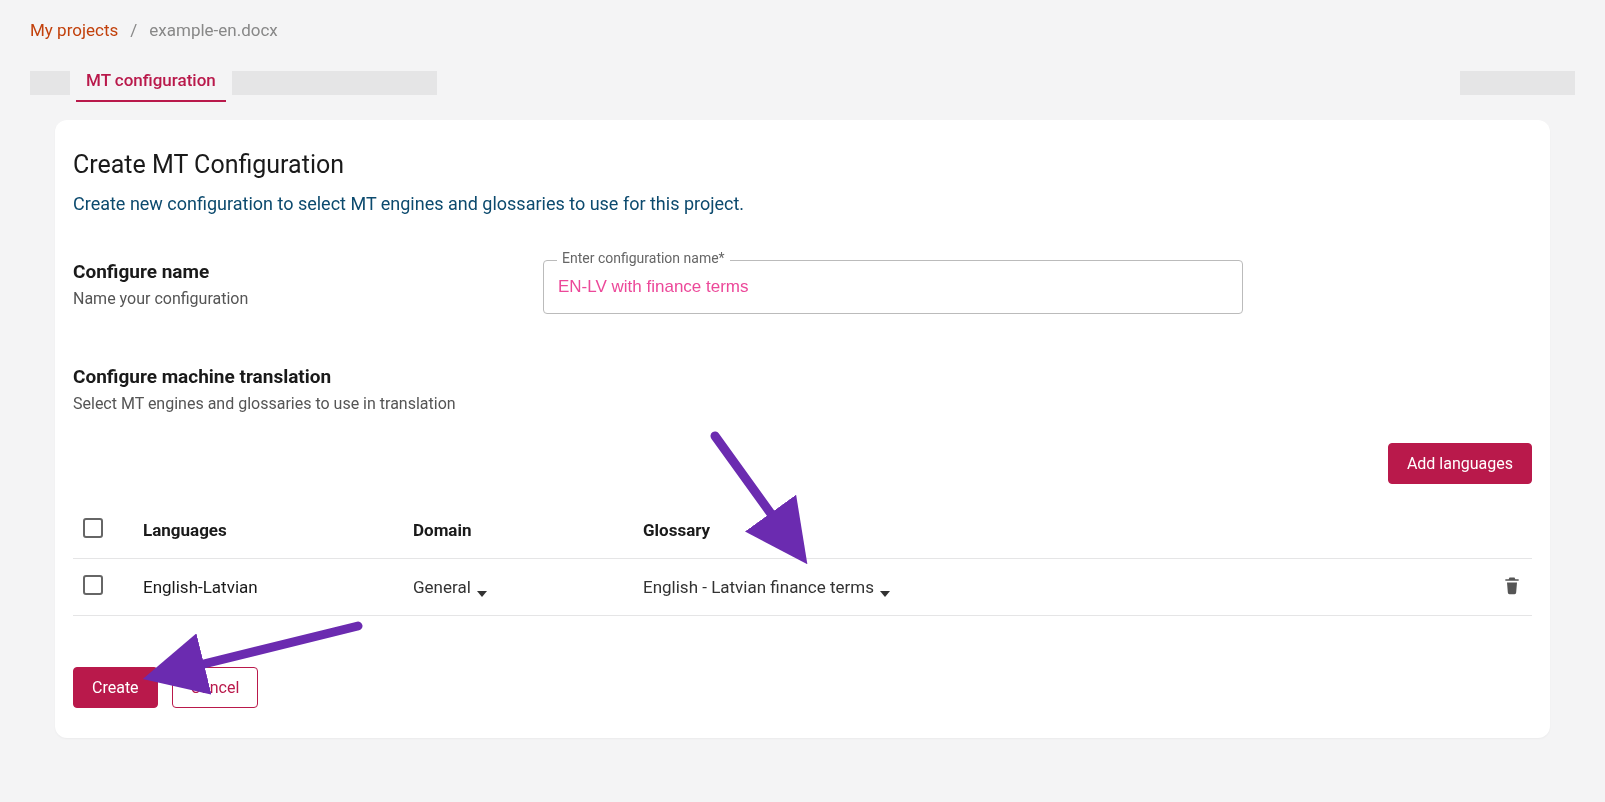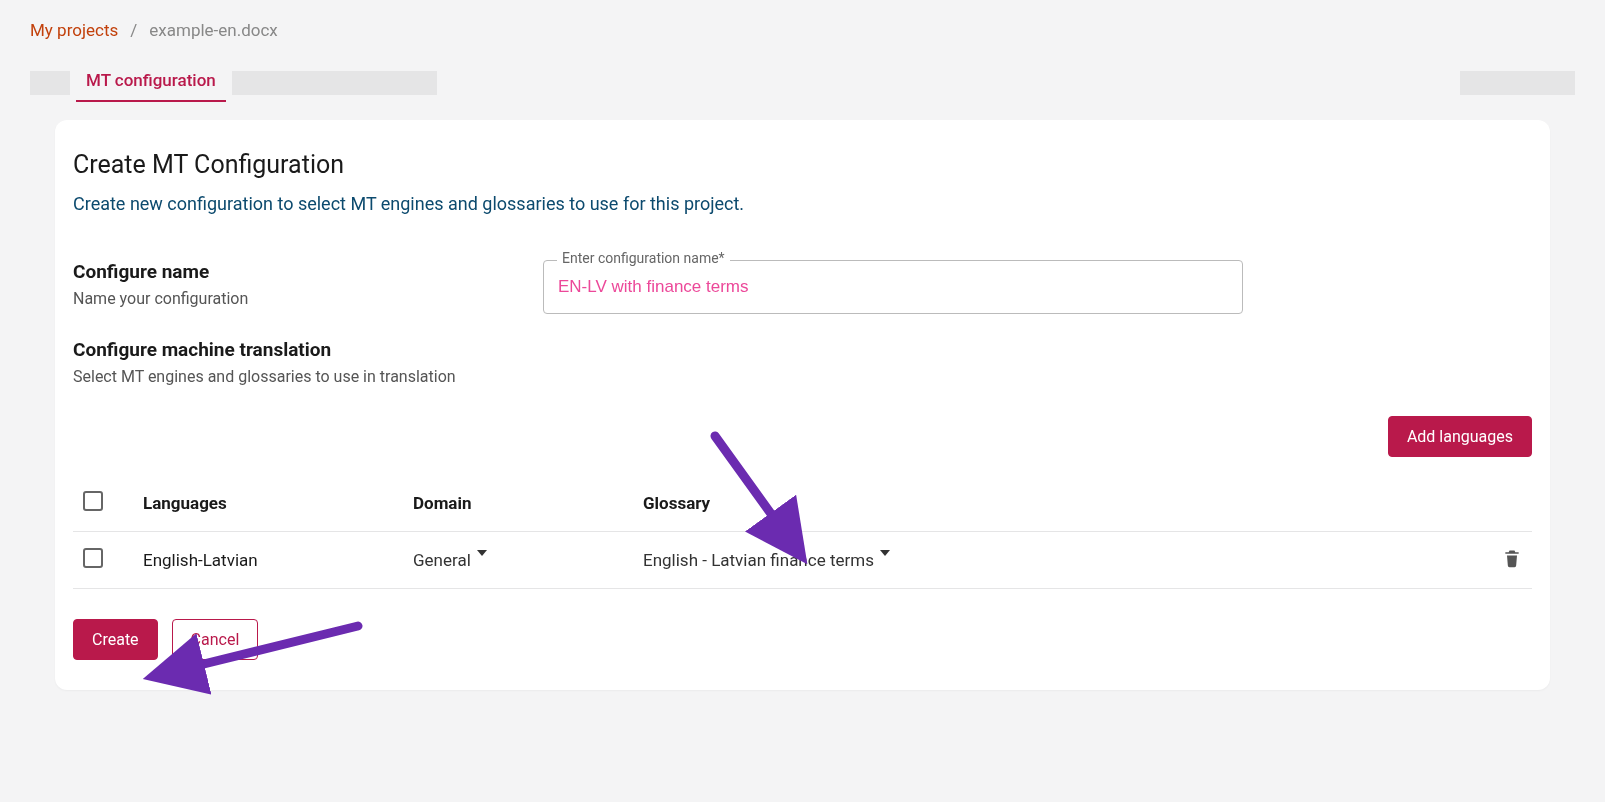--- a/index.html
+++ b/index.html
@@ -63,21 +63,21 @@
     font-weight: 400;
     margin-bottom: 14px;
   }
   .card-subtitle {
     font-size: 18px;
     color: #0c4a6e;
     margin-bottom: 46px;
   }
 
   .section {
-    margin-bottom: 24px;
+    margin-bottom: 51px;
   }
   .section-row {
     display: flex;
     gap: 40px;
   }
   .section-left { flex: 0 0 430px; }
   .section-title {
     font-size: 19px;
     font-weight: 700;
     margin-bottom: 6px;
@@ -151,21 +151,21 @@
     width: 20px; height: 20px;
     border: 2px solid #666;
     border-radius: 3px;
     display: inline-block;
     background: #fff;
     cursor: pointer;
   }
 
   .select-inline {
     display: inline-flex;
-    align-items: flex-start;
+    align-items: flex-end;
     gap: 6px;
     color: #333;
     cursor: pointer;
   }
   .caret {
     width: 0; height: 0;
     border-left: 5px solid transparent;
     border-right: 5px solid transparent;
     border-top: 6px solid #333;
     display: inline-block;

